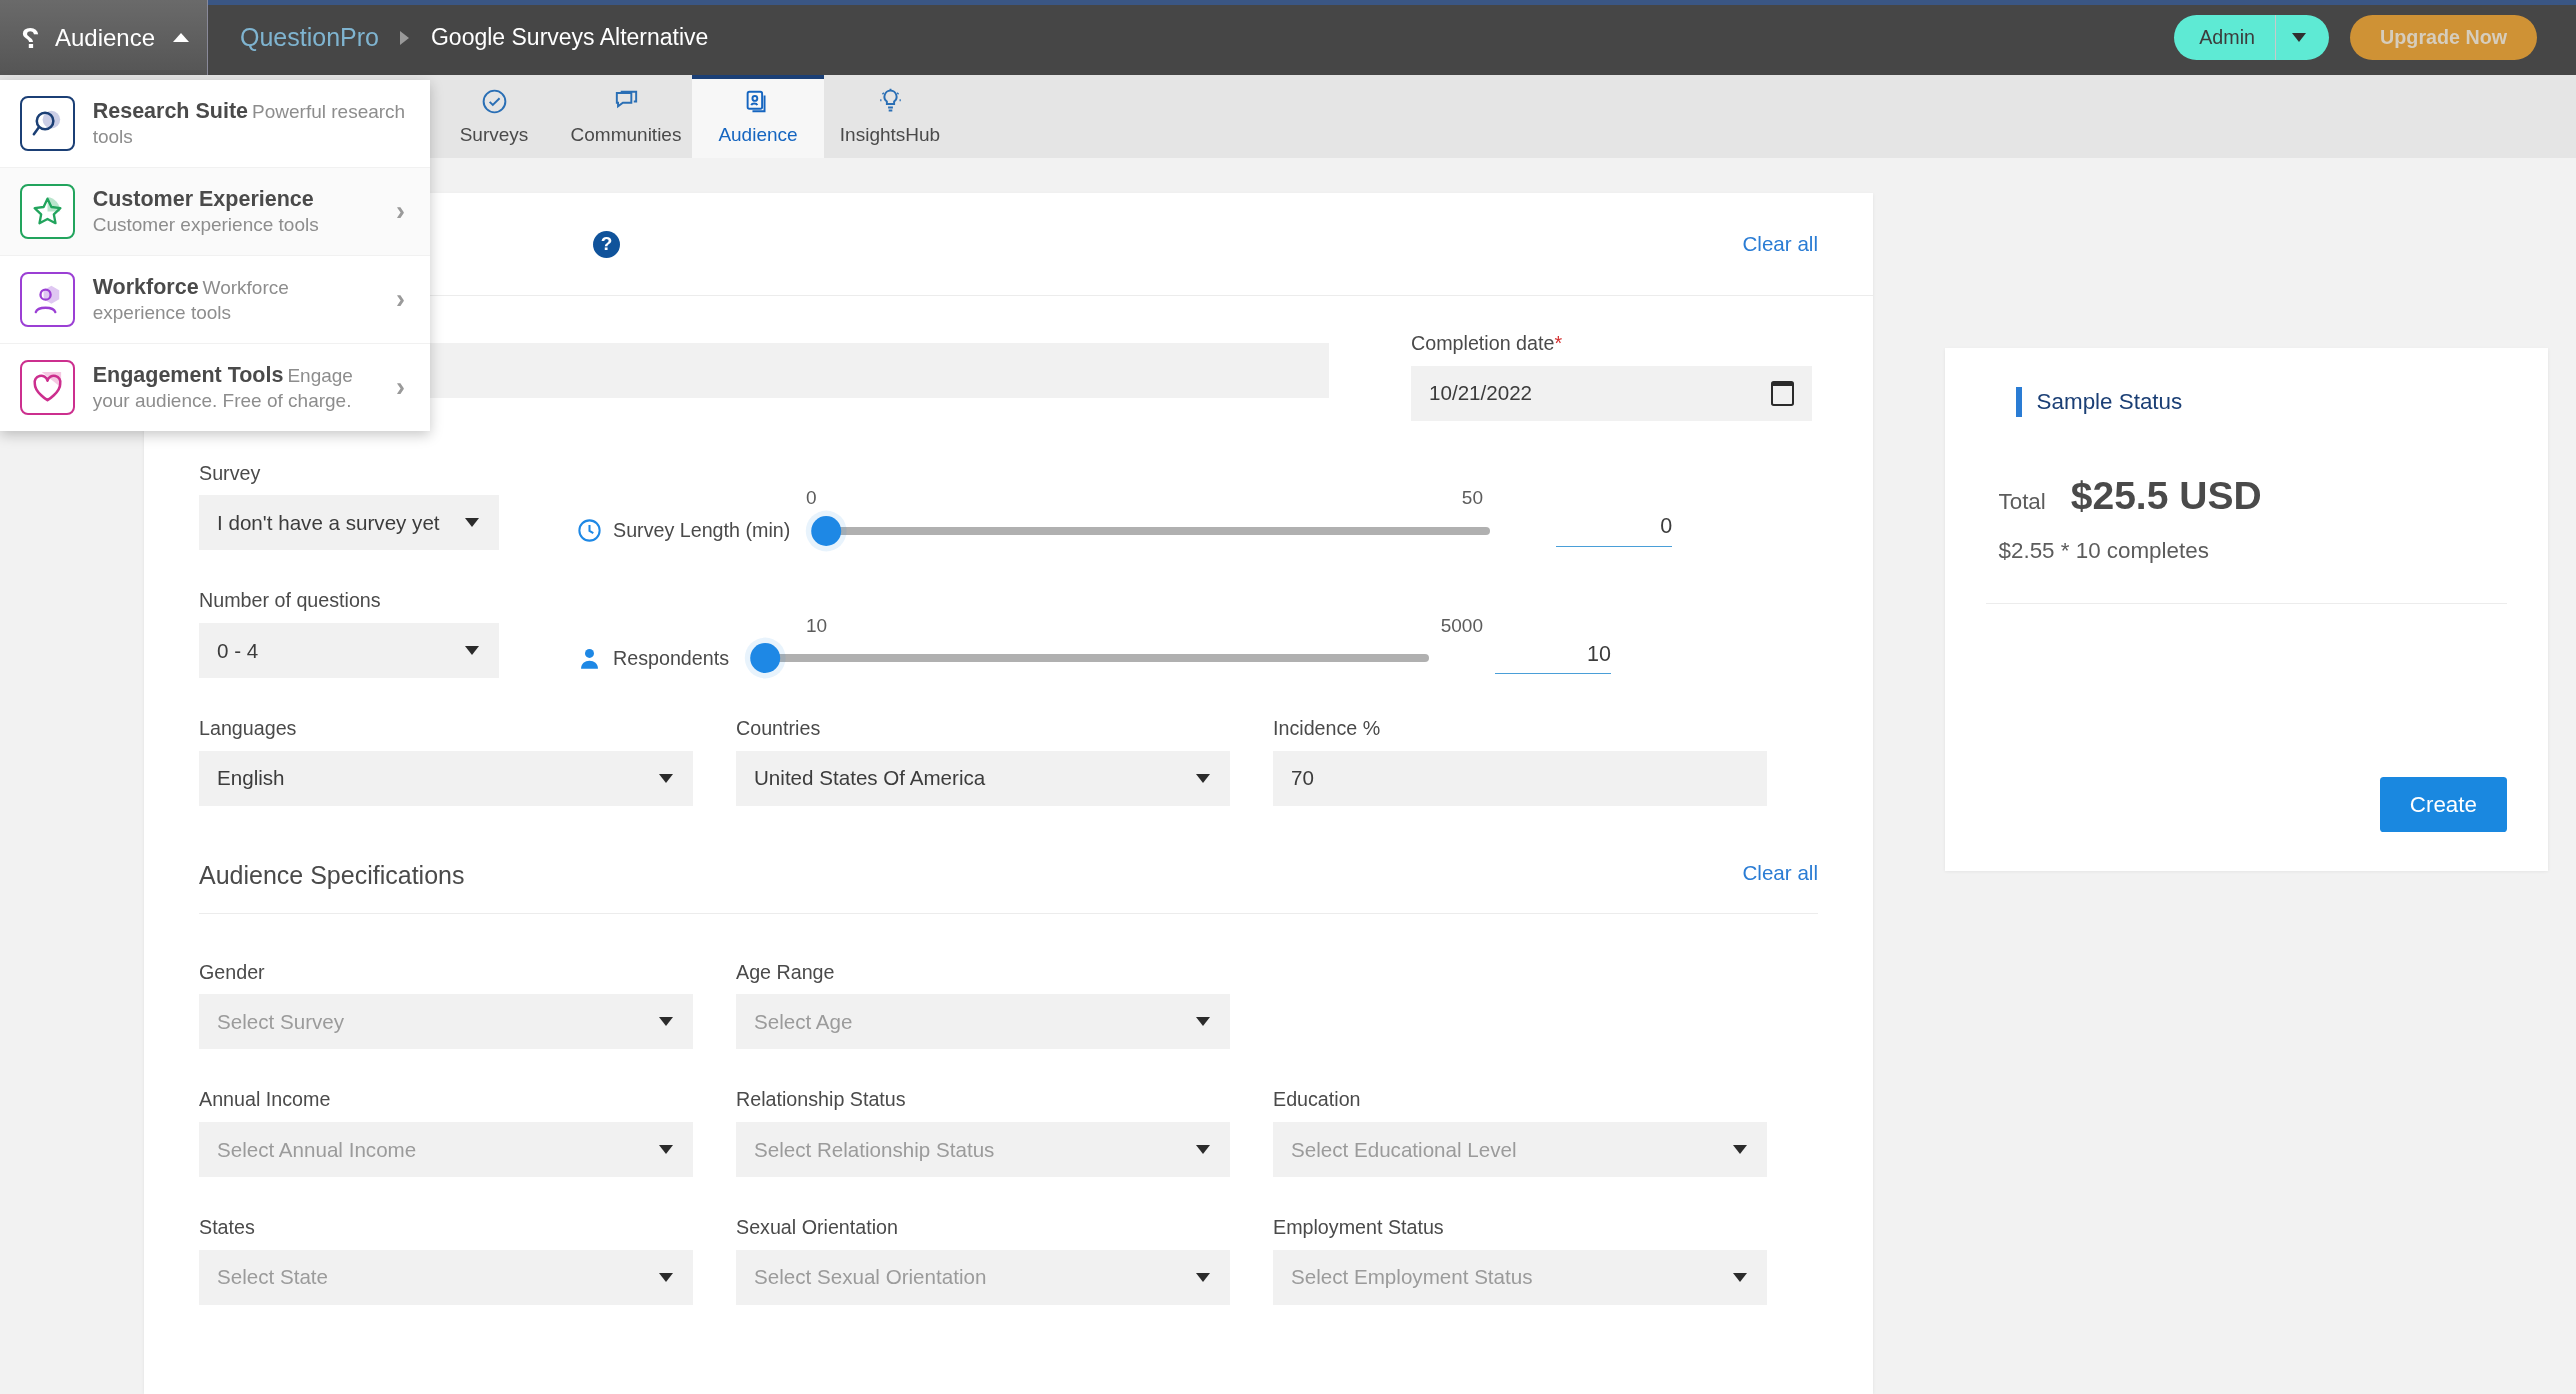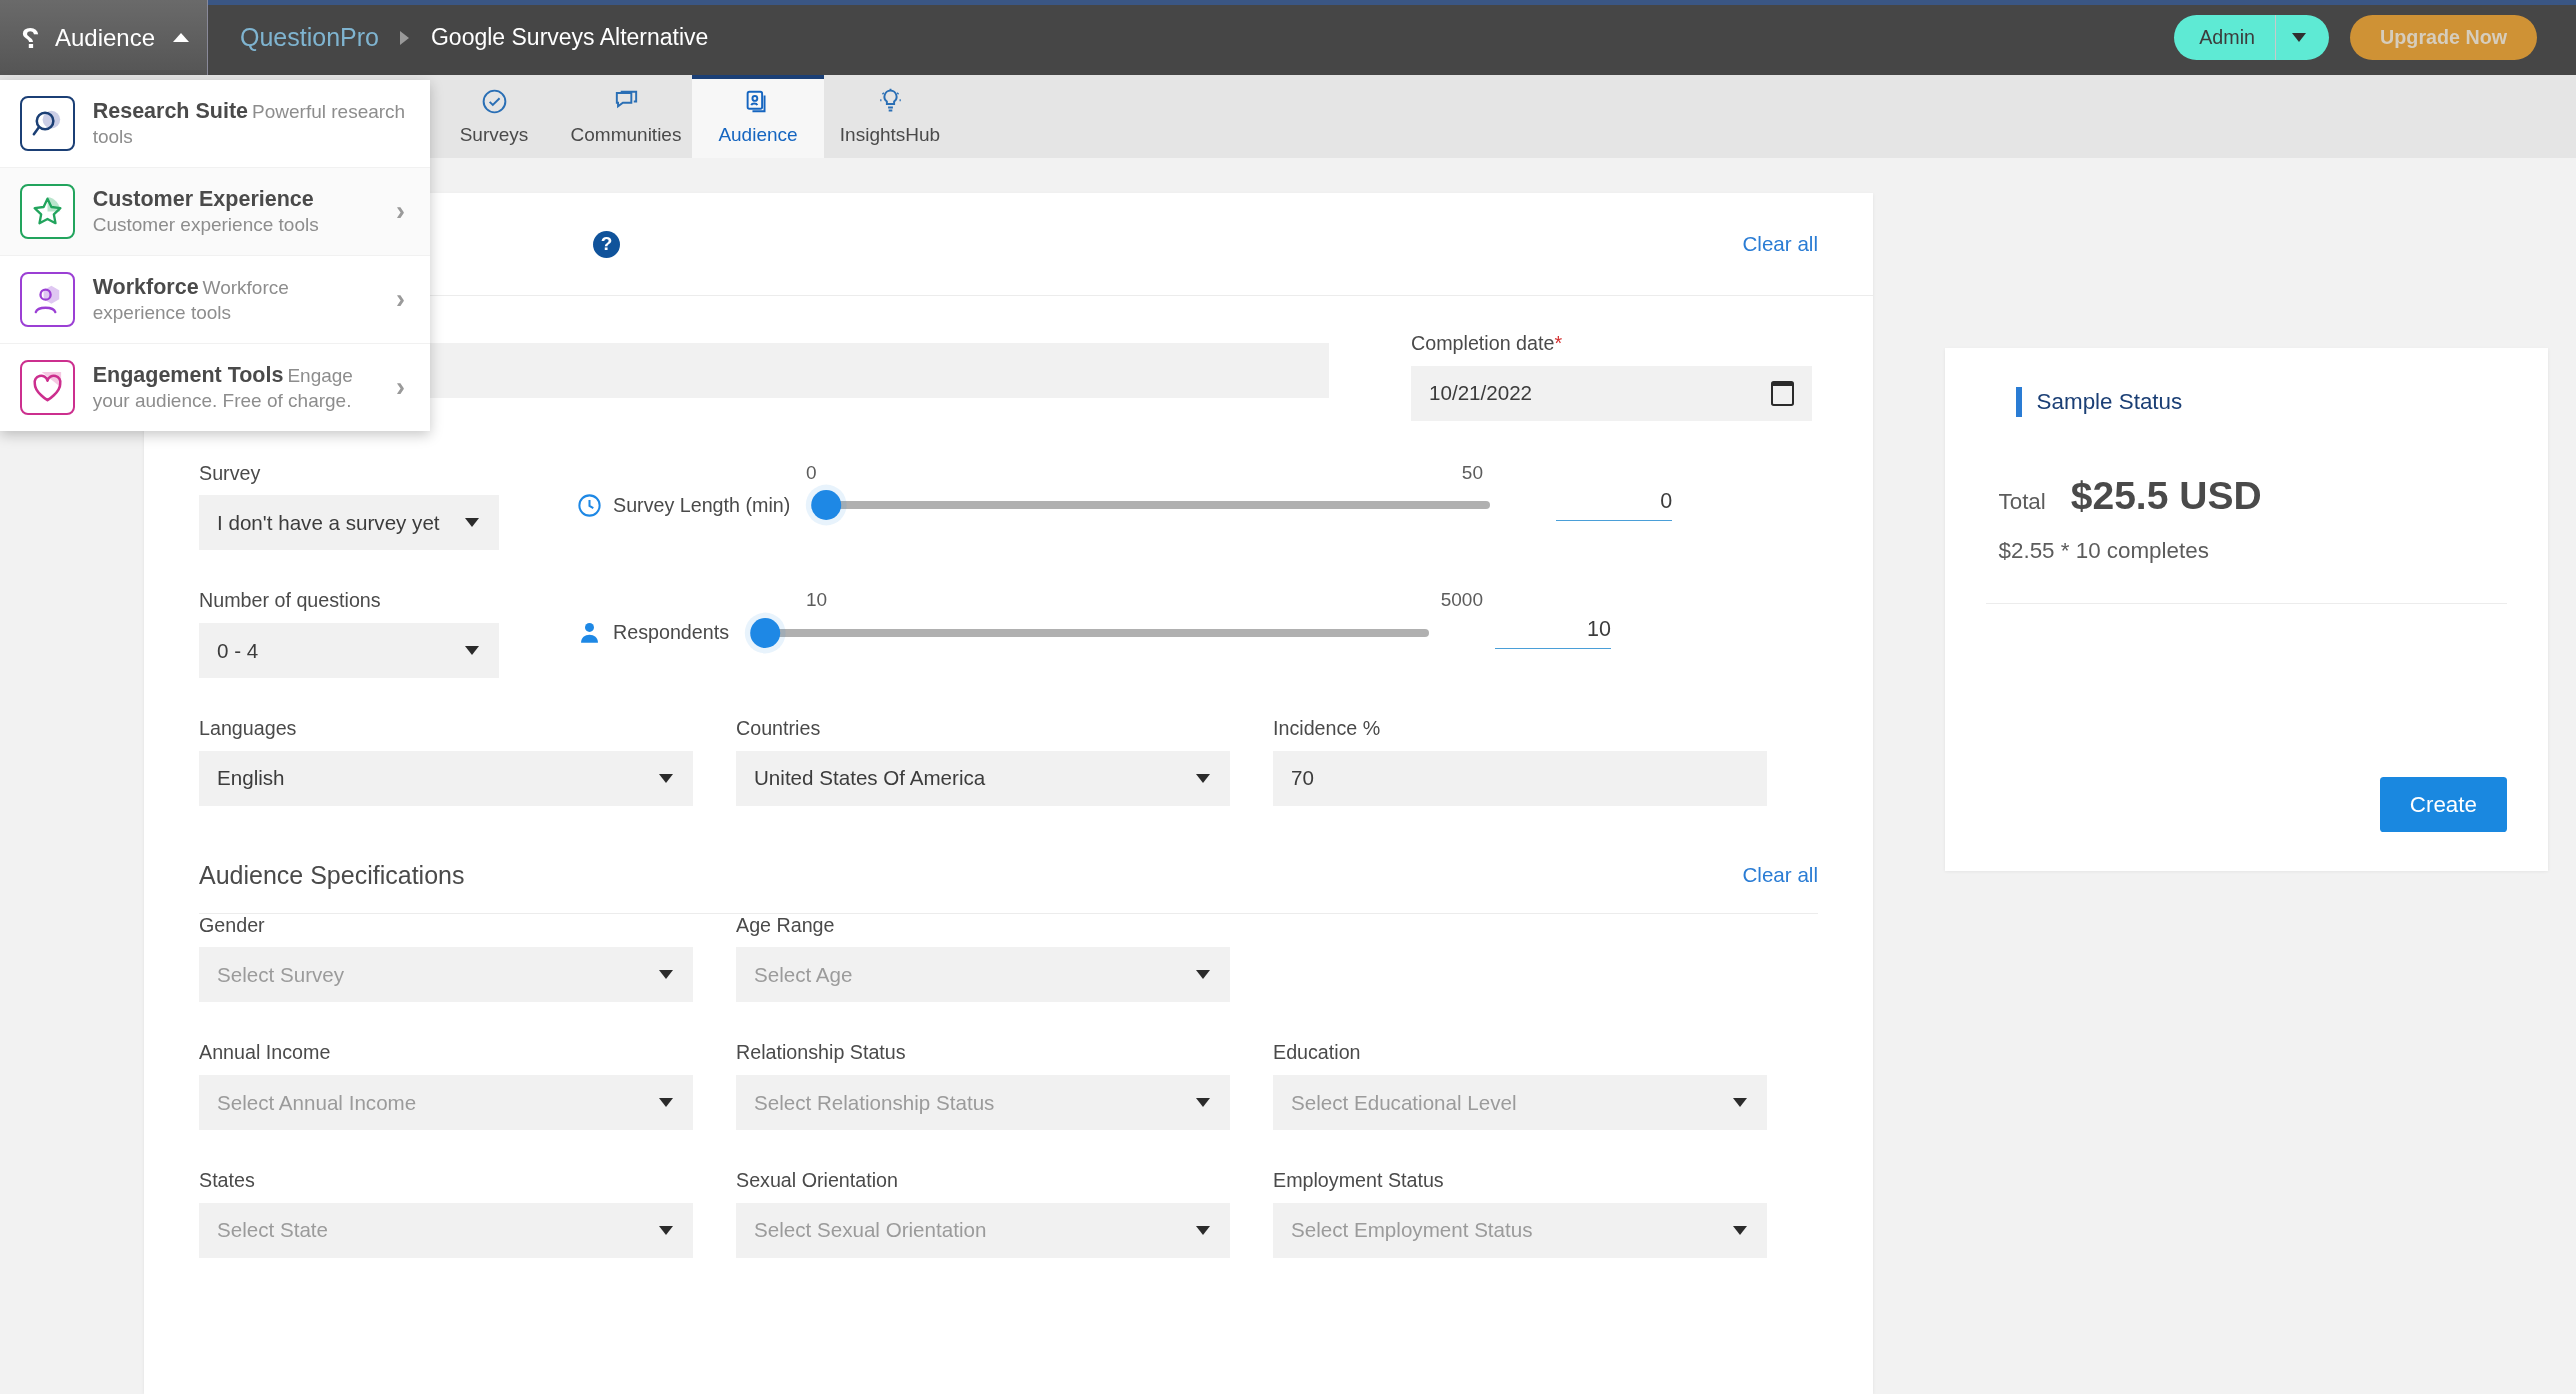--- a/index.html
+++ b/index.html
@@ -213,21 +213,21 @@
     width: 23px; height: 25px;
     border: 2.7px solid #2b2b2b; border-radius: 2.7px;
     position: relative;
   }
   .cal-ico::before {
     content: ''; position: absolute; top: -0.9px; left: -0.9px; right: -0.9px;
     height: 4.5px; background: #2b2b2b;
   }
 
   
-  .srow { display: flex; gap: 0; margin-bottom: 39px; }
+  .srow { display: flex; align-items: flex-end; gap: 0; margin-bottom: 39px; }
   .srow .left { width: 300px; flex: 0 0 300px; }
   .srow .mid { flex: 1; padding-left: 76px; padding-bottom: 3.6px; }
   .slider-head {
     display: flex; justify-content: space-between;
     font-size: 19px; color: #5c5c5c;
     width: 677px; margin-left: 231px; margin-bottom: 5.4px;
   }
   .slider-line { display: flex; align-items: center; }
   .slider-ico {
     width: 29px; height: 29px; flex: 0 0 29px;
@@ -257,23 +257,24 @@
     border-bottom: 1.8px solid #4a9fd8;
     text-align: right; font-size: 21.5px; color: #3c3c3c;
     padding-bottom: 6.3px; cursor: text;
   }
 
   
   .grid3 { display: flex; gap: 43px; margin-bottom: 39px; }
   .grid3 > div { width: 494px; }
 
   .section-head {
-    display: flex; align-items: center;
+    display: flex; 
     padding: 16px 0 23px 0;
     border-bottom: 0.9px solid #ececec;
+    margin-bottom: 47px;
   }
   .section-title { font-size: 25px; color: #4a4a4a; }
 
   
   .card-side {
     position: absolute; left: 1945px; top: 190px;
     width: 603px; height: 523px;
     background: #ffffff;
     box-shadow: 0 0.9px 3.6px rgba(0,0,0,0.07);
     padding: 39px 41px;

